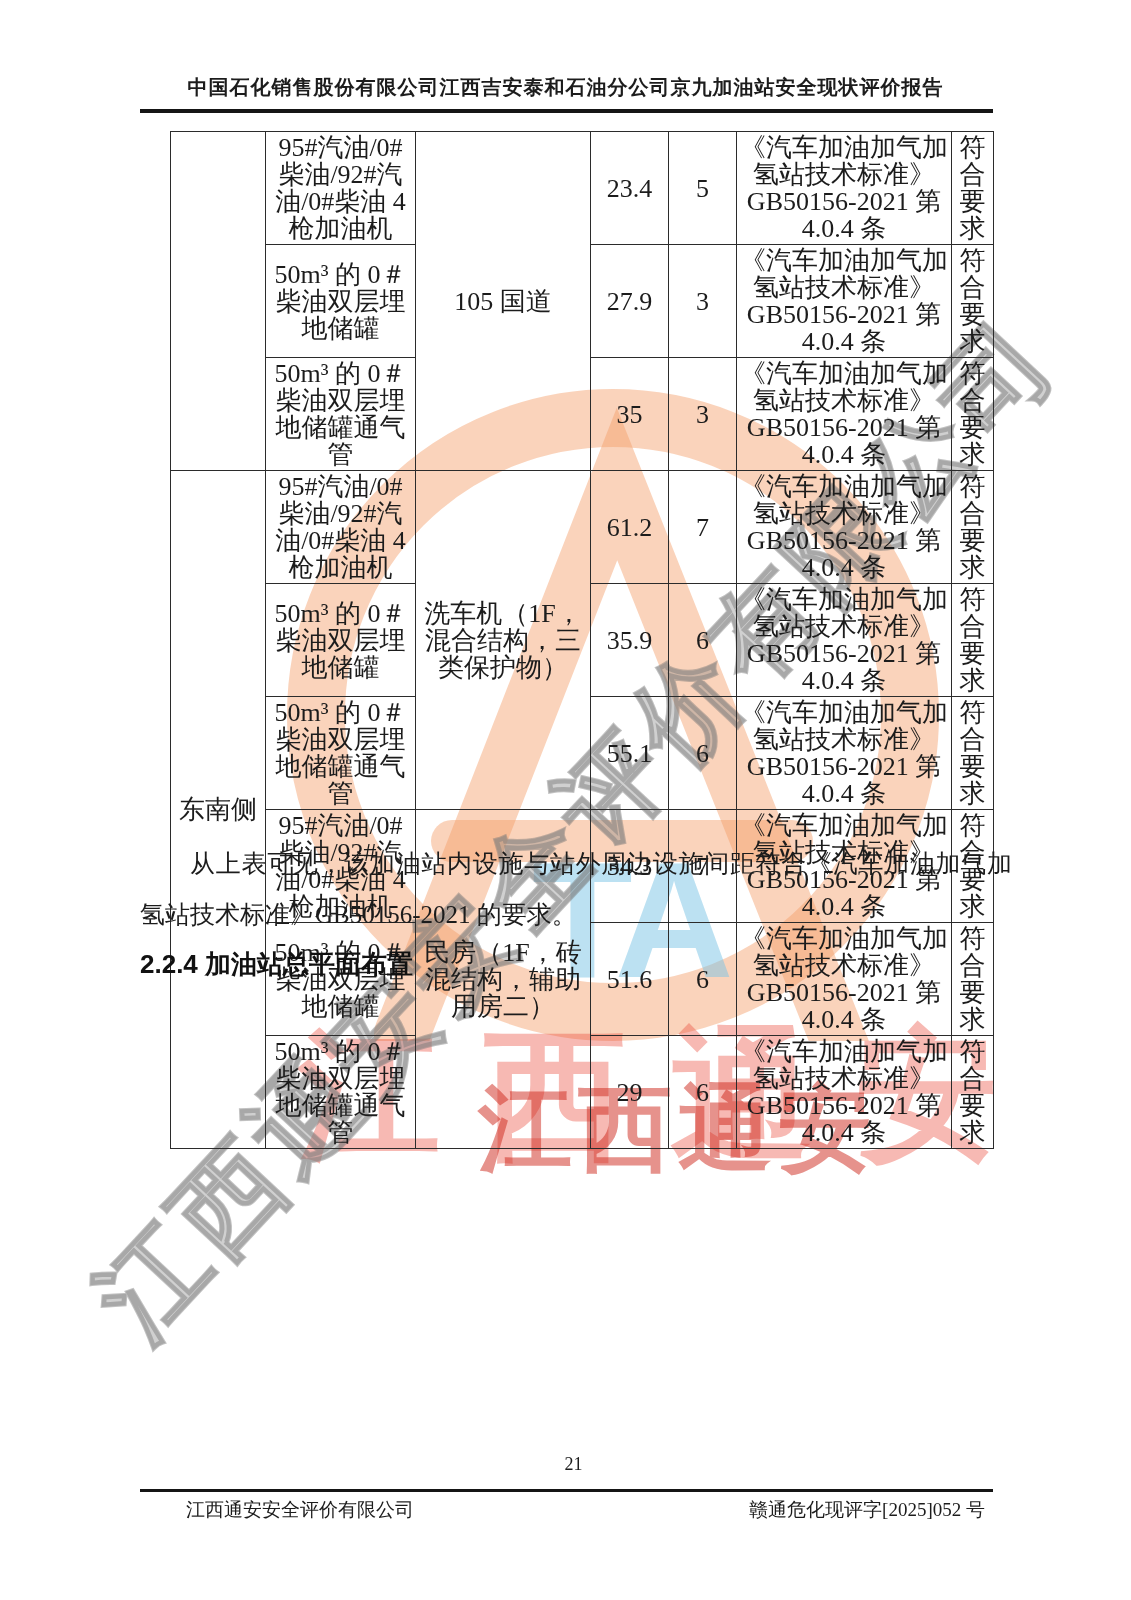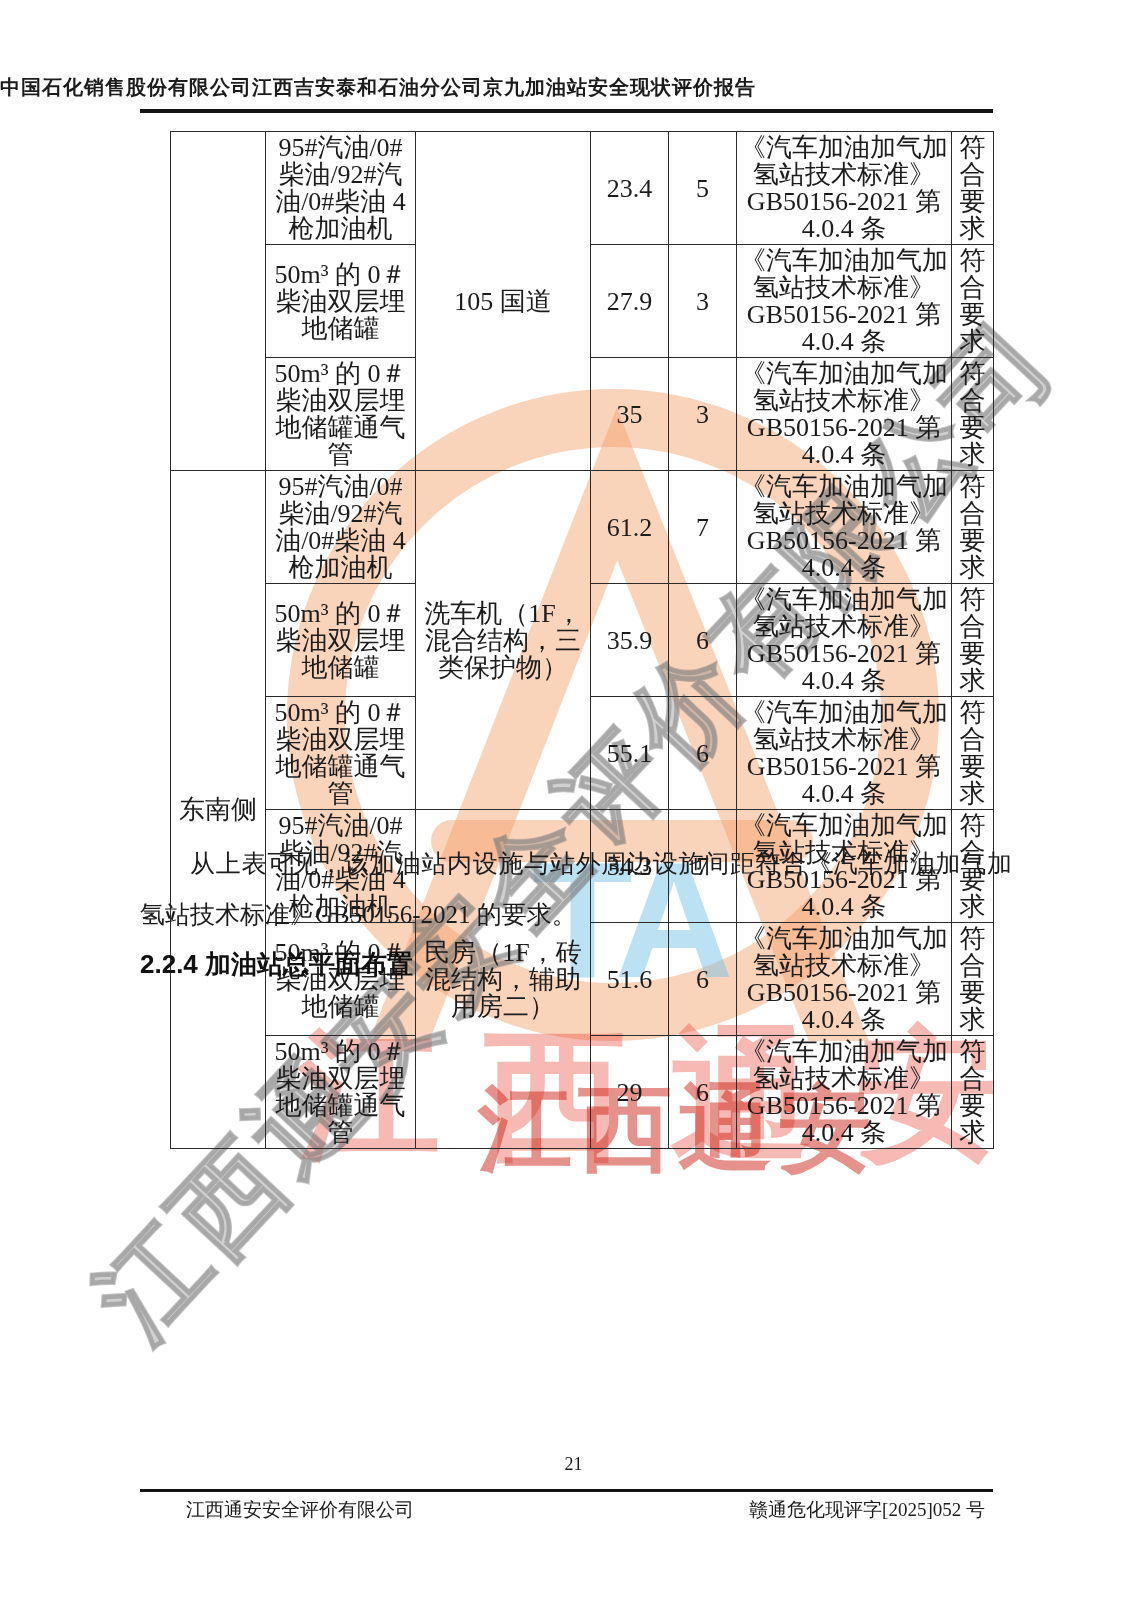--- a/index.html
+++ b/index.html
@@ -49,20 +49,21 @@
     font-family:"Liberation Sans","DejaVu Sans",sans-serif;
     font-weight:bold;font-size:106px;line-height:1.1;
     letter-spacing:6px;white-space:nowrap;
     color:rgba(132,132,132,0.38);
     -webkit-text-stroke:2px rgba(120,120,120,0.45);
   }
   
   .content-layer{position:relative;z-index:1;}
   .header-title{
     position:absolute;top:74px;left:0;width:100%;
+    text-align:center;
     font-size:20px;font-weight:600;letter-spacing:1px;
   }
   .header-rule{position:absolute;top:109px;left:140px;width:853px;height:4px;background:#151515;}
   table.spacing-table{
     position:absolute;top:131px;left:170px;width:823px;
     border-collapse:collapse;table-layout:fixed;
     font-size:26px;line-height:27px;
   }
   table.spacing-table td{
     border:1.6px solid #2b2b2b;

